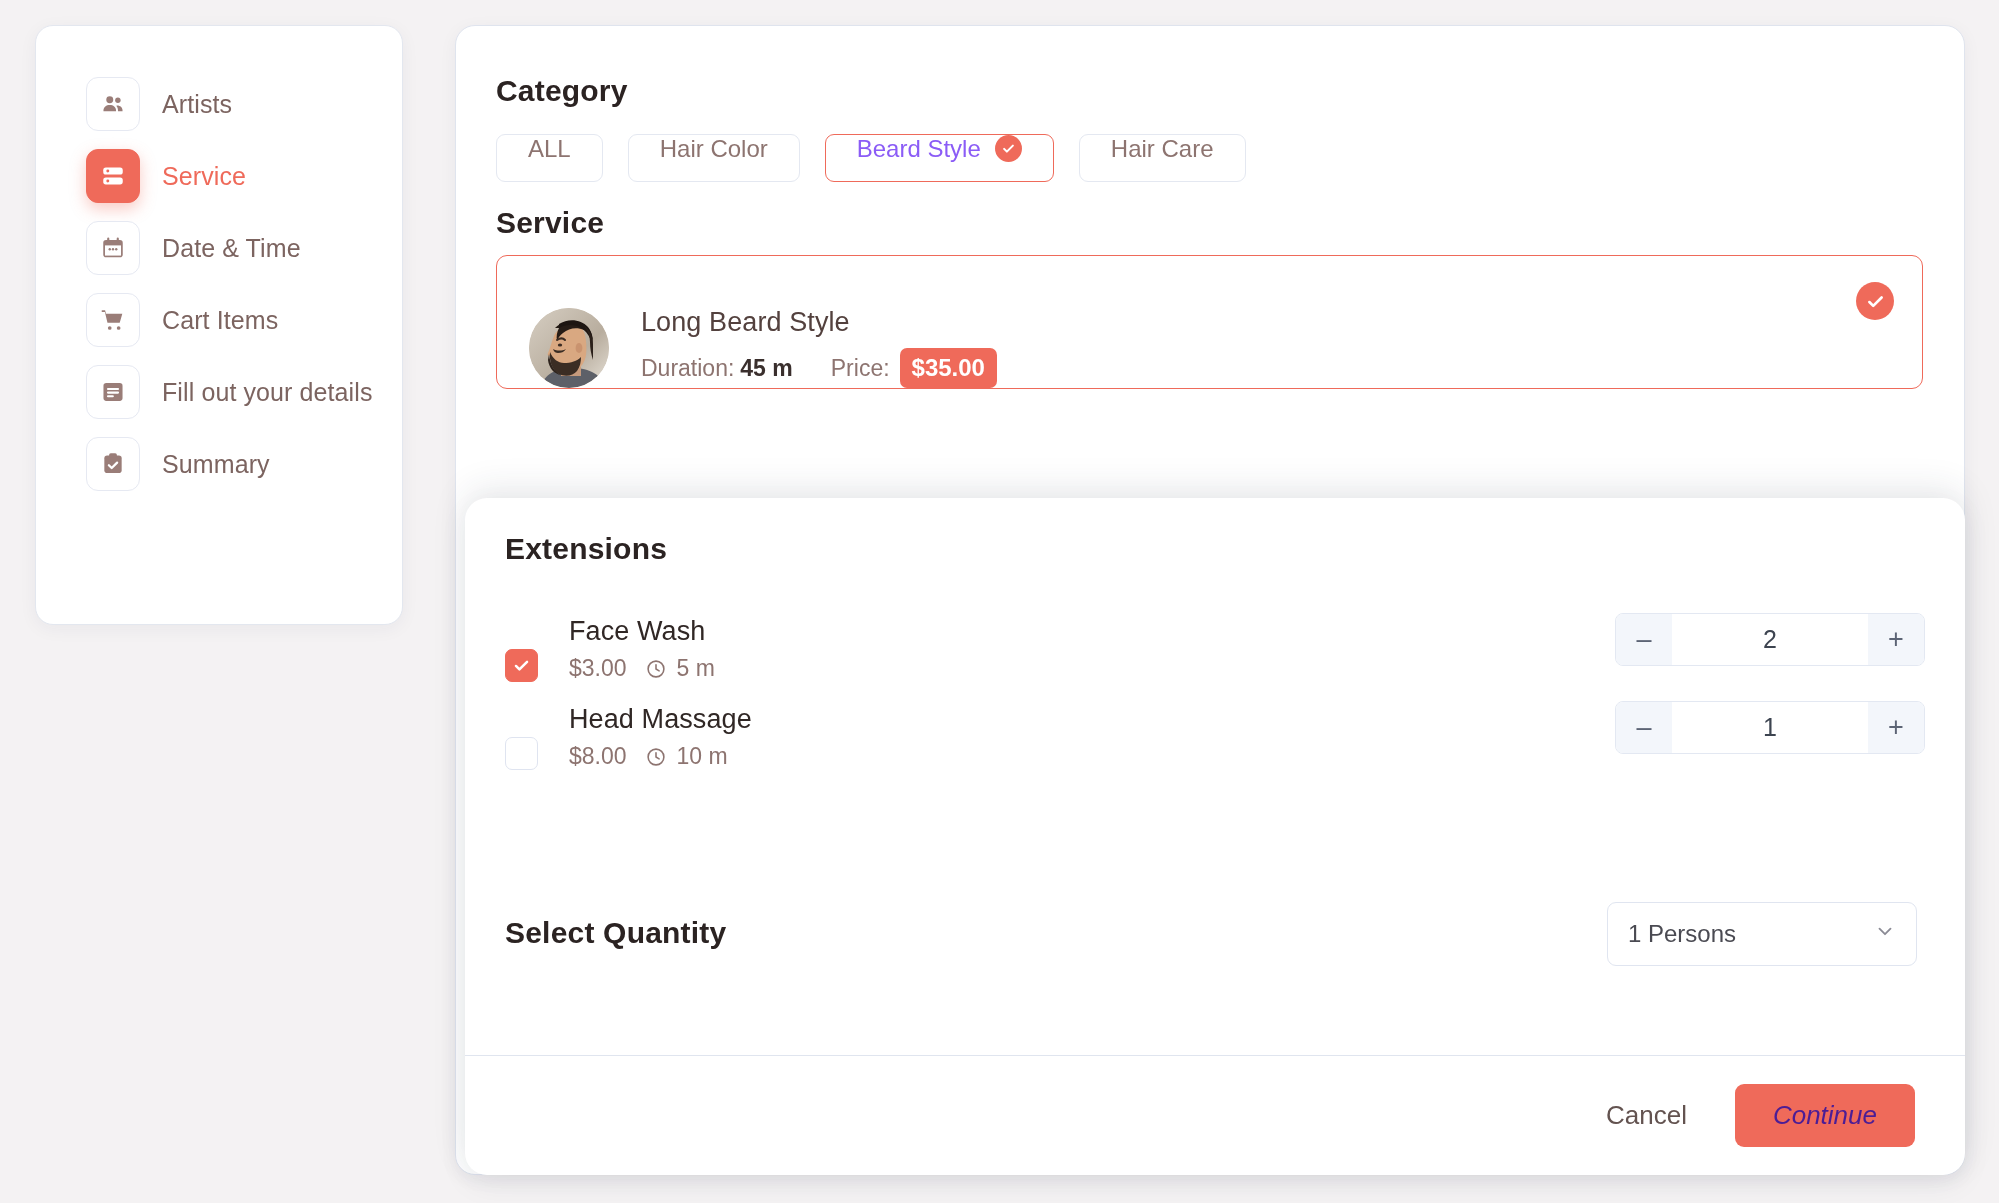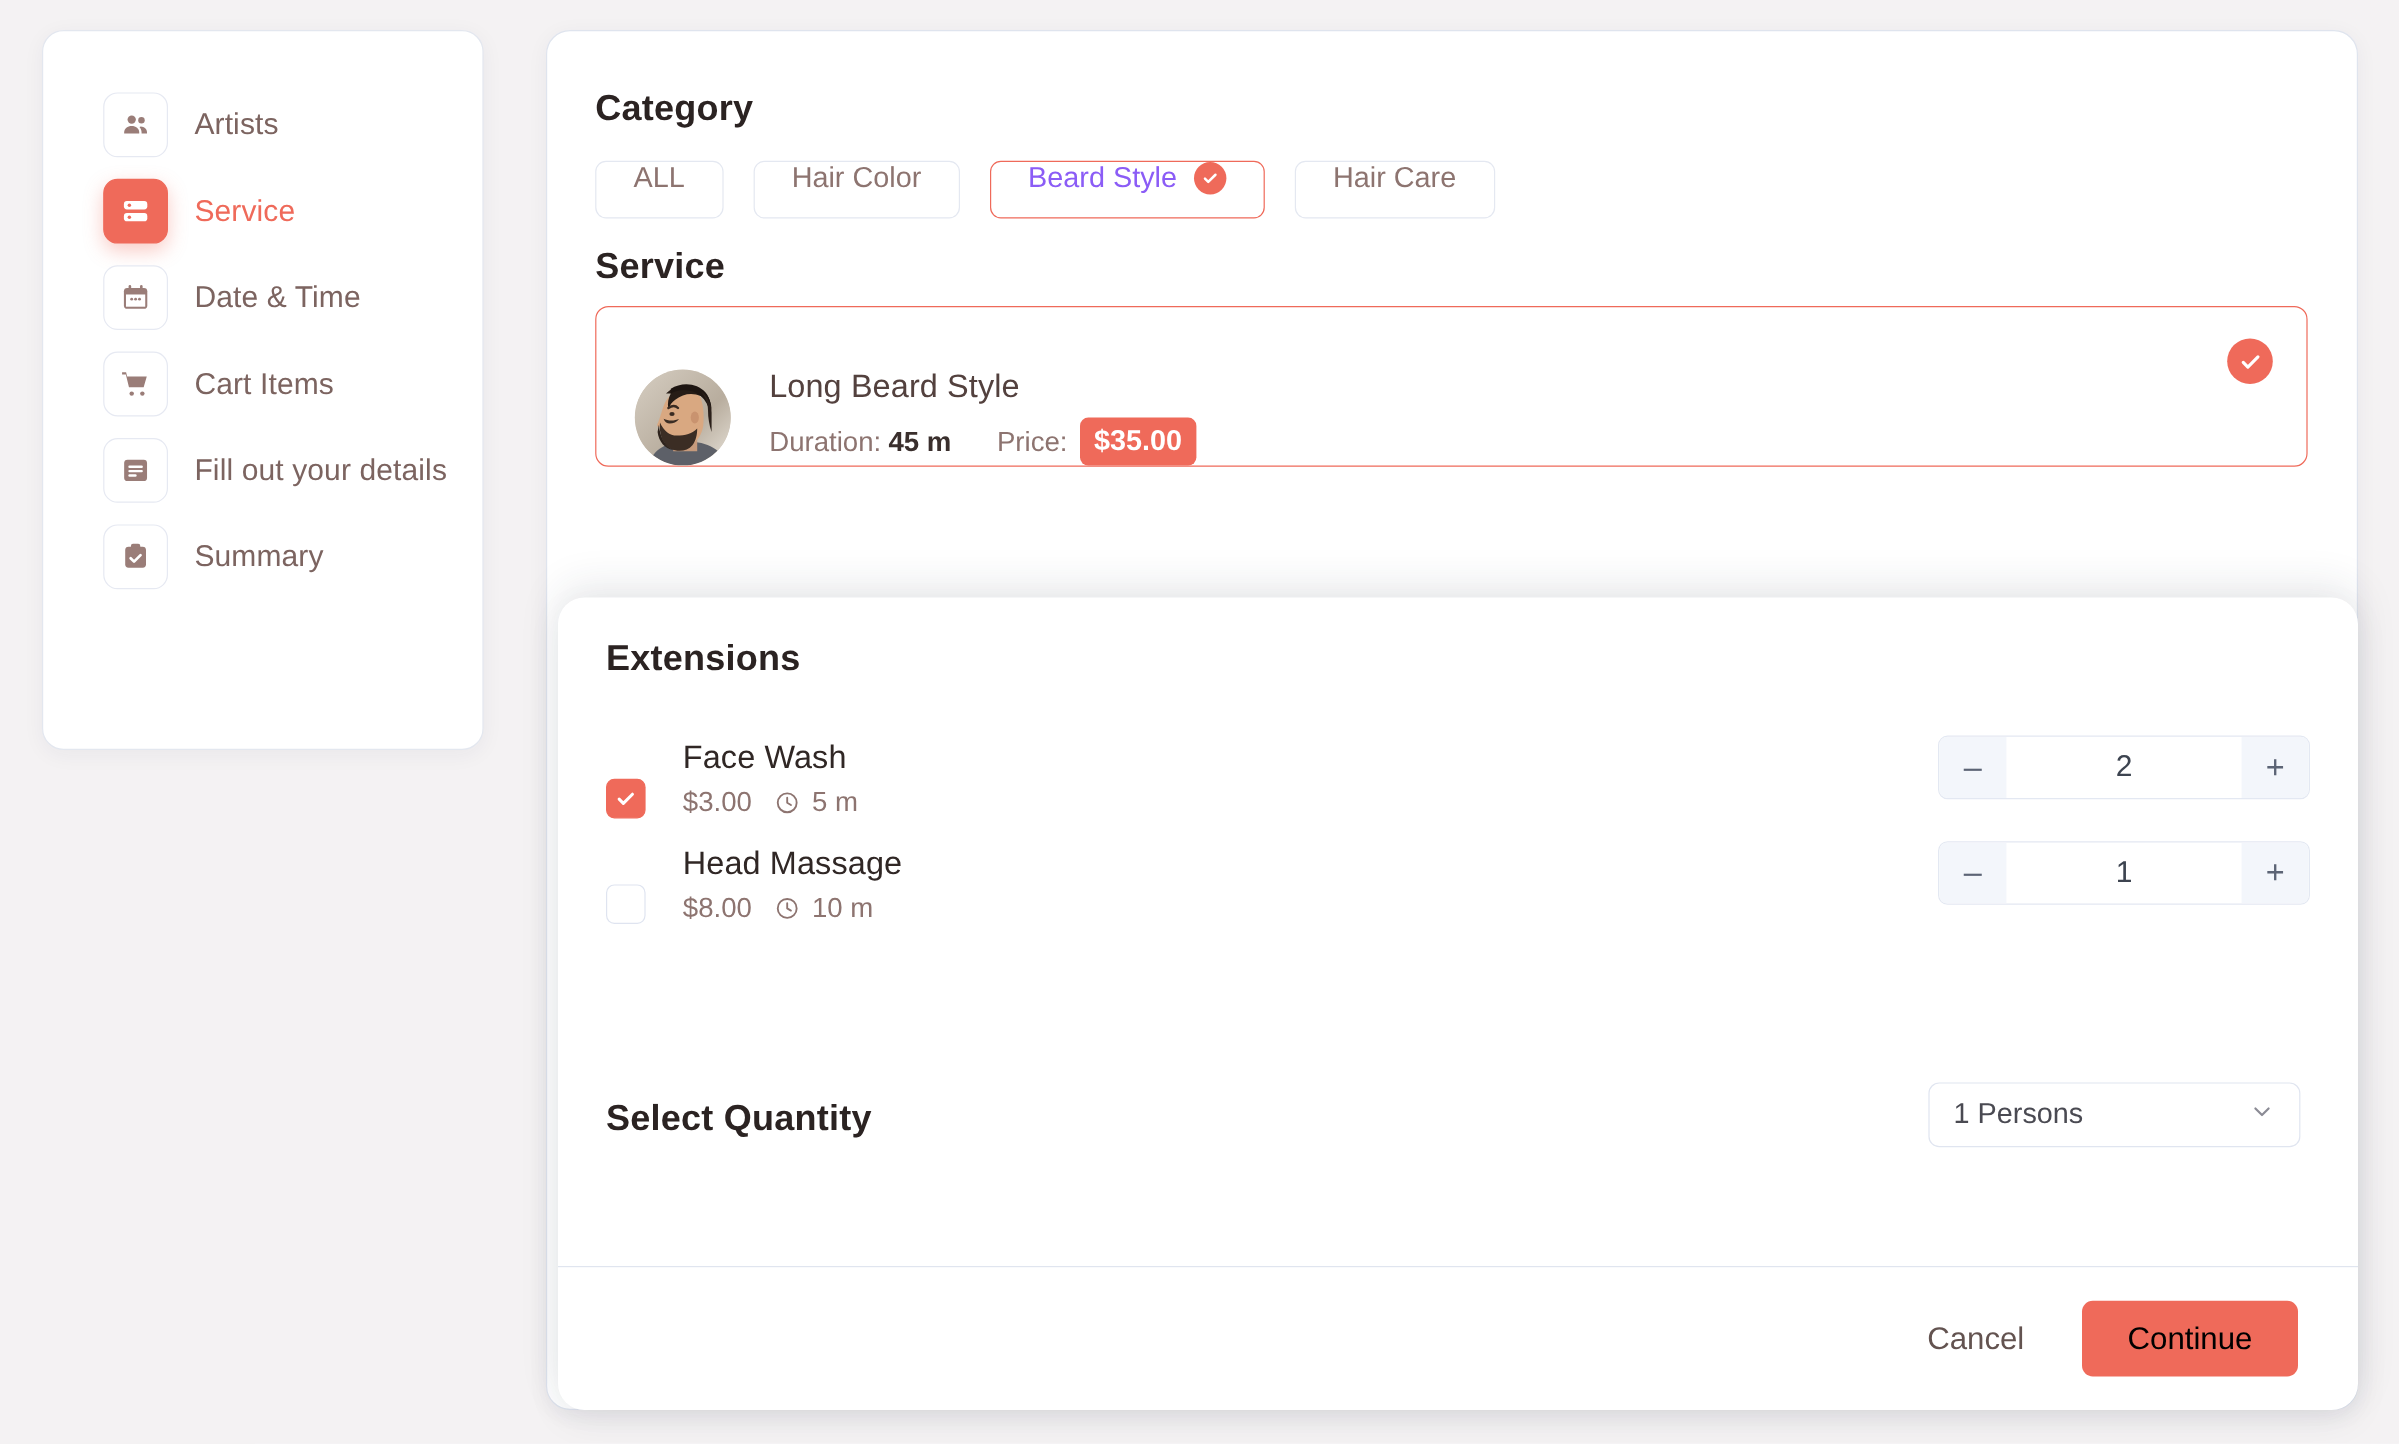--- a/index.html
+++ b/index.html
@@ -298,21 +298,21 @@
   }
 
   
   .qty-label { position: absolute; left: 40px; top: 418px; }
 
   .select-box {
     position: absolute;
     right: 48px;
     top: 404px;
     width: 310px;
-    height: 54px;
+    height: 64px;
     border: 1px solid #e0e5f0;
     border-radius: 9px;
     background: #ffffff;
     display: flex;
     align-items: center;
     justify-content: space-between;
     padding: 0 20px;
     font-size: 24px;
     color: #4a4a52;
     cursor: pointer;
@@ -343,27 +343,28 @@
     font-size: 26px;
     color: #635350;
     background: none;
     border: none;
     cursor: pointer;
     font-family: inherit;
   }
 
   .btn-continue {
     background: #ef6a5a;
-    color: #000000;
+    color: #4c1d95;
     font-size: 26px;
     border: none;
     border-radius: 9px;
     padding: 16px 38px;
     cursor: pointer;
     font-family: inherit;
+    font-style: italic;
   }
 </style>
 </head>
 <body>
 
 <div id="root">
 
   <div class="sidebar">
 
     <div class="nav-item">

